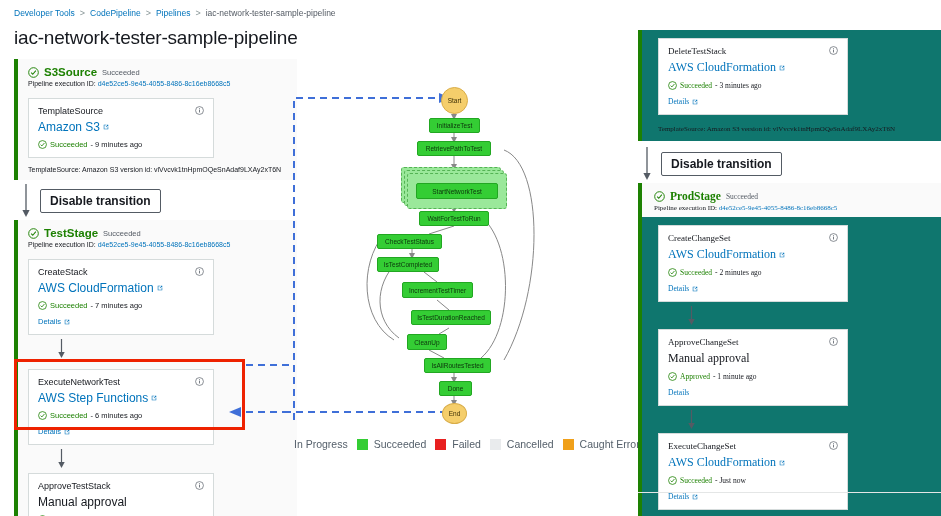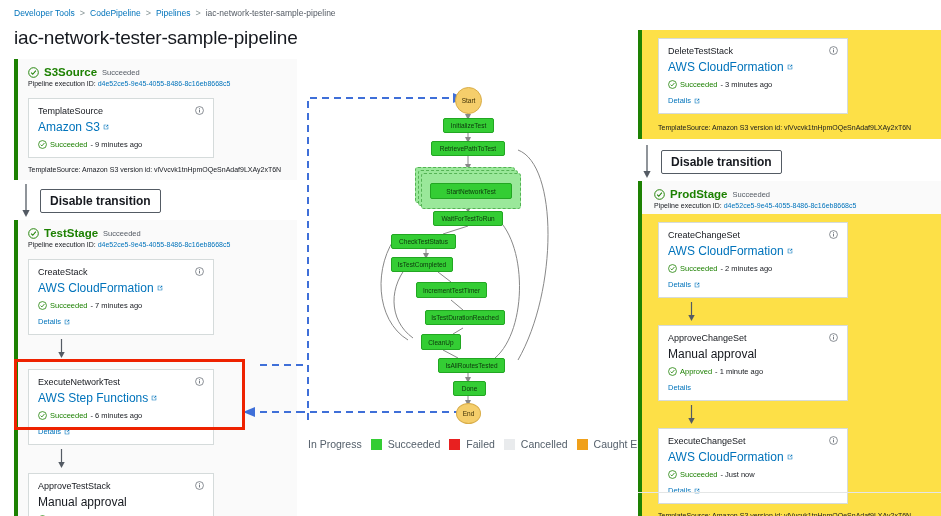--- a/index.html
+++ b/index.html
@@ -75,21 +75,21 @@
 
   
   .highlight-box {
     position: absolute; left: 14px; top: 359px;
     width: 231px; height: 71px;
     border: 3px solid #ee2200; pointer-events: none; z-index: 20;
   }
 
   
   .center {
-    position: absolute; left: 303px; top: 0; width: 330px; height: 516px;
+    position: absolute; left: 289px; top: 0; width: 330px; height: 516px;
   }
   .sf-node {
     position: absolute; background: #34cd34; border: 1px solid #22a722;
     color: #0c340c; font-size: 6.5px; text-align: center;
     display: flex; align-items: center; justify-content: center;
     border-radius: 2px; white-space: nowrap; padding: 0 4px;
   }
   .sf-term {
     position: absolute; background: #f5ce6b; border: 1px solid #d9ad48;
     color: #3d2f05; font-size: 6.5px; border-radius: 50%;
@@ -109,21 +109,21 @@
     font-size: 10.5px; color: #55606b;
     white-space: nowrap;
   }
   .legend .sw { width: 11px; height: 11px; display: inline-block; }
   .legend .lbl { margin-right: 3px; }
 
   
   .right-col {
     position: absolute; left: 633px; top: 0; width: 308px; height: 516px;
   }
-  .rstage { position: relative; border-left: 4px solid #1d8102; background: #fde047; margin-left: 5px; }
+  .rstage { position: relative; border-left: 4px solid #1d8102; background: #0f766e; margin-left: 5px; font-family: Liberation Serif, serif; }
   .right-action-wrap { padding: 8px 10px 6px 16px; }
   .raction {
     background: #fff; border: 1px solid #d5dbdb; padding: 7px 9px 8px 9px; width: 190px;
   }
   .rsrc-note { font-size: 7px; color: #16191f; padding: 4px 0 8px 16px; white-space: nowrap;}
   .rtransition { display:flex; align-items:center; gap:8px; padding: 6px 0 2px 8px; }
   .rmini-arrow { margin: 4px 0 3px 44px; }
   .bottom-rule { position: absolute; left: 5px; top: 492px; width: 303px; height: 1px; background: #e4e6e6; }
   svg { display: block; }
 </style>

